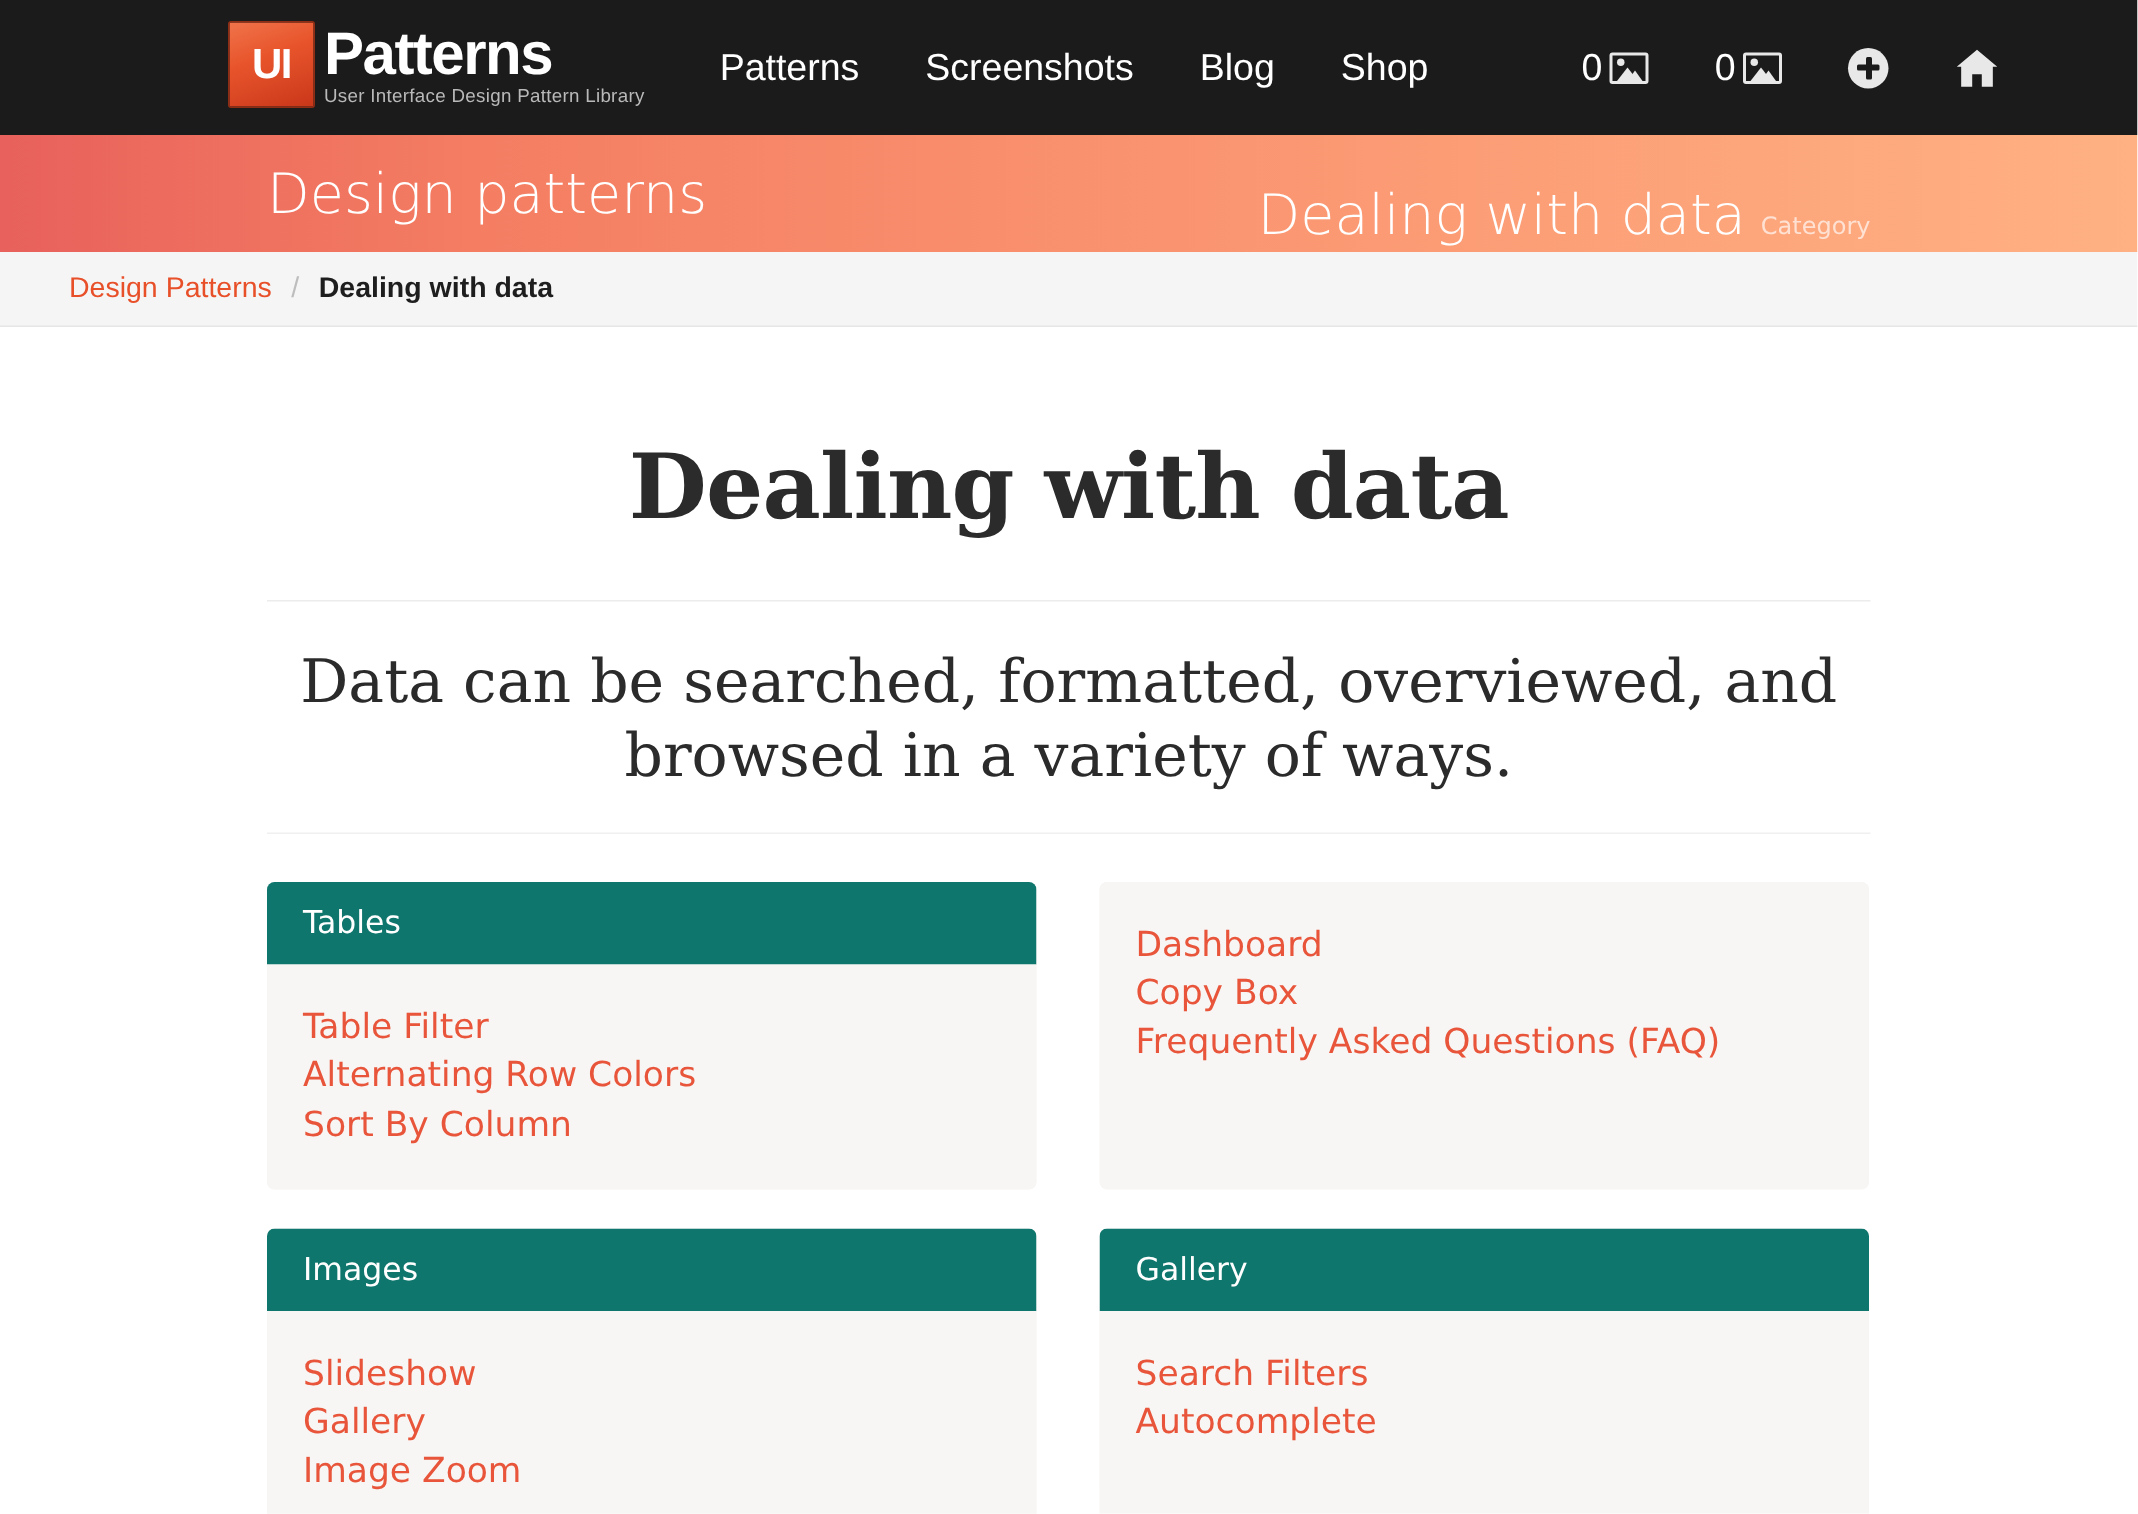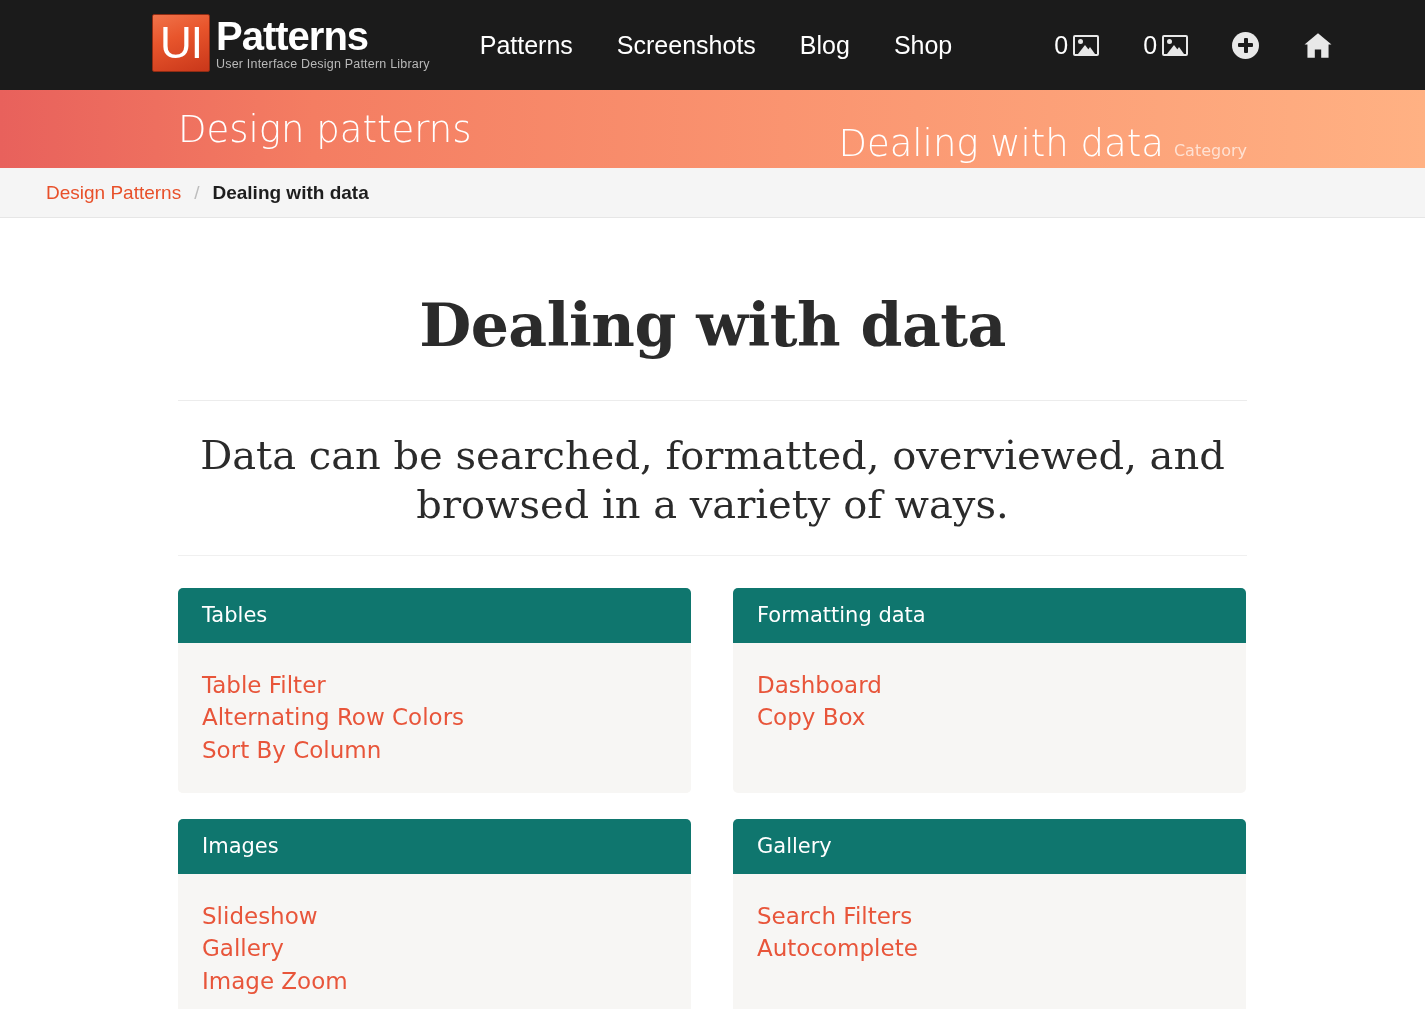--- a/index.html
+++ b/index.html
@@ -38,22 +38,22 @@
     background: linear-gradient(160deg, #f0734a 0%, #e8552c 40%, #c9371a 100%);
     border: 1px solid #8f2c14;
     border-radius: 2px;
     display: flex;
     align-items: center;
     justify-content: center;
     flex: 0 0 auto;
   }
   .logo-mark span {
     color: #ffffff;
-    font-size: 44px;
-    font-weight: normal;
+    font-size: 28px;
+    font-weight: bold;
     line-height: 1;
     letter-spacing: -1px;
     font-family: "Liberation Sans", sans-serif;
   }
   .logo-text {
     margin-left: 6px;
     display: flex;
     flex-direction: column;
     justify-content: center;
     height: 58px;
@@ -383,24 +383,24 @@
     <div class="panel">
       <div class="panel-head">Tables</div>
       <div class="panel-body">
         <a class="panel-link" href="#">Table Filter</a>
         <a class="panel-link" href="#">Alternating Row Colors</a>
         <a class="panel-link" href="#">Sort By Column</a>
       </div>
     </div>
 
     <div class="panel">
-      <div class="panel-head">Formatting data</div>
       <div class="panel-body">
         <a class="panel-link" href="#">Dashboard</a>
         <a class="panel-link" href="#">Copy Box</a>
+        <a class="panel-link" href="#">Frequently Asked Questions (FAQ)</a>
       </div>
     </div>
 
     <div class="panel">
       <div class="panel-head">Images</div>
       <div class="panel-body">
         <a class="panel-link" href="#">Slideshow</a>
         <a class="panel-link" href="#">Gallery</a>
         <a class="panel-link" href="#">Image Zoom</a>
       </div>

